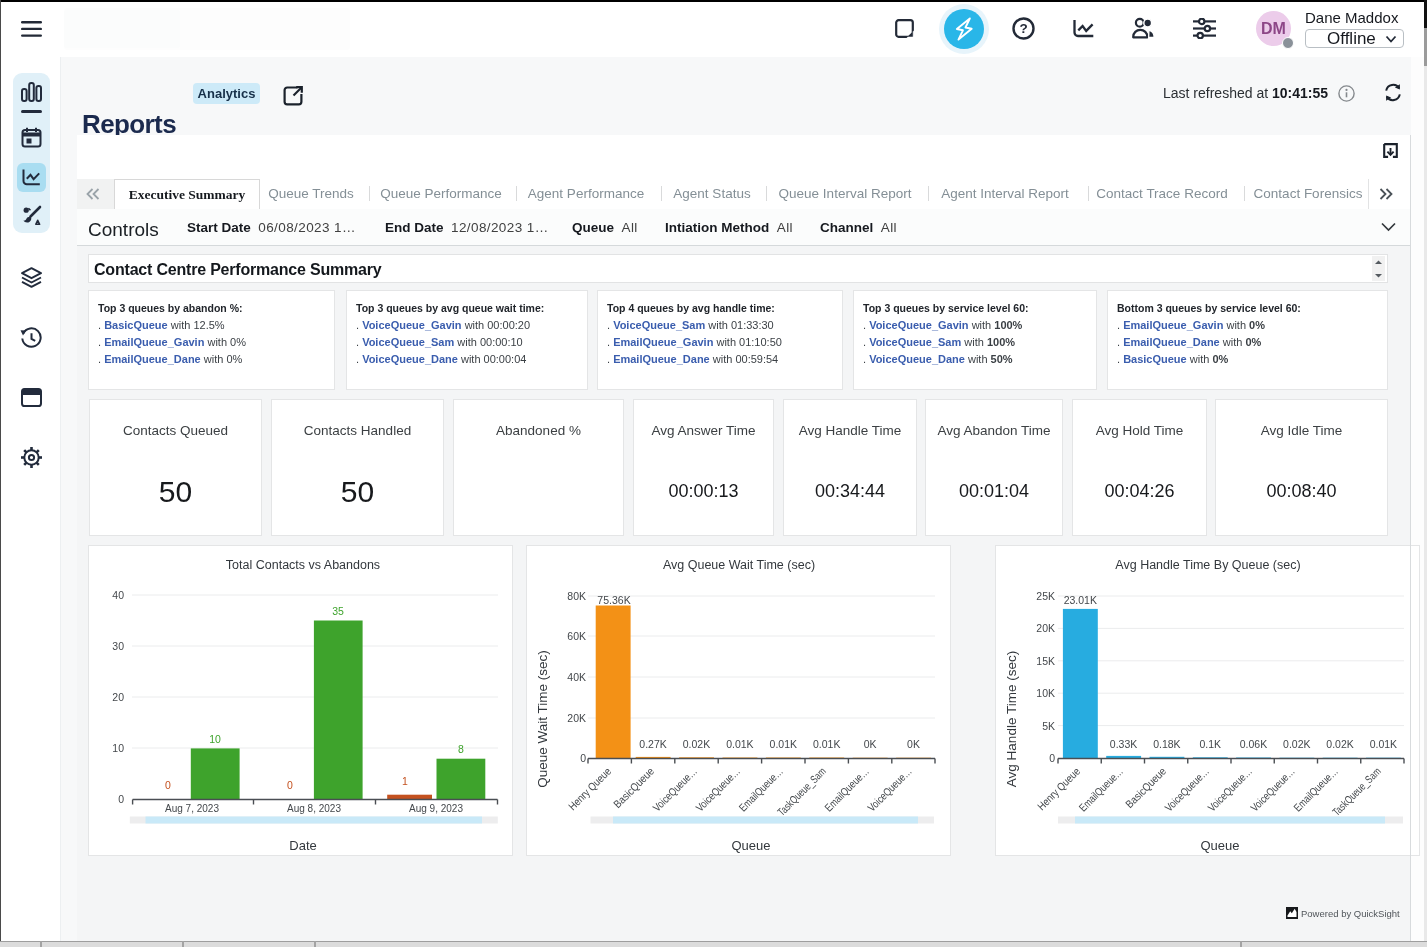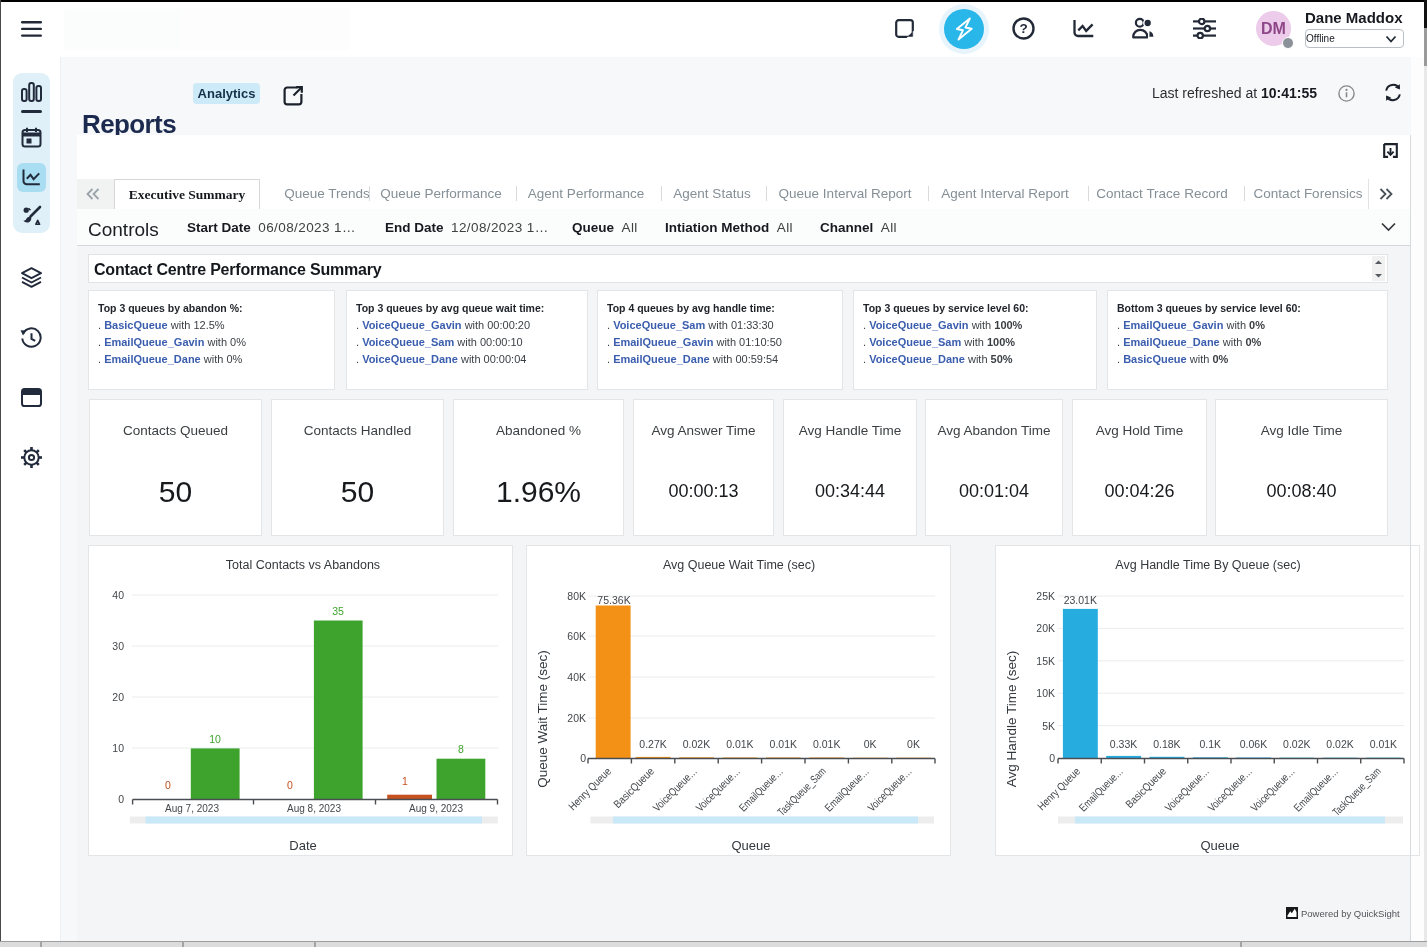--- a/index.html
+++ b/index.html
@@ -4,32 +4,32 @@
 <style>
   * { margin:0; padding:0; box-sizing:border-box; }
   html,body { width:1427px; height:947px; overflow:hidden; }
   body { font-family:"Liberation Sans", sans-serif; background:#fff; position:relative; }
   .abs { position:absolute; }
   svg { display:block; }
   
   #topbar { left:0; top:0; width:1427px; height:57px; background:#fff; border-top:2px solid #000; }
   #faintlogo { left:64px; top:8px; width:286px; height:42px; background:#fdfdfd; border-radius:3px; }
   #faintlogo2 { left:64px; top:10px; width:116px; height:38px; background:#fbfcfc; border-radius:3px; }
-  #dm-name { left:1305px; top:9px; font-size:15px; font-weight:bold; color:#16191f; }
-  #offline { left:1305px; top:29px; width:99px; height:19px; border:1px solid #b9bfc4; border-radius:4px; background:#fff; font-size:10px; color:#16191f; padding-left:0; line-height:17px; }
+  #dm-name { left:1305px; top:9px; font-size:15px; font-weight:normal; color:#16191f; }
+  #offline { left:1305px; top:29px; width:99px; height:19px; border:1px solid #b9bfc4; border-radius:4px; background:#fff; font-size:17px; color:#16191f; padding-left:21px; line-height:17px; }
   
   #sidebar { left:0; top:57px; width:61px; height:884px; background:#fff; border-right:1px solid #eceff1; }
   #sbgroup { left:13px; top:73px; width:37px; height:160px; background:#e0f0f8; border-radius:9px; }
   #sbactive { left:17px; top:163px; width:29px; height:29px; background:#a9ddf1; border-radius:6px; }
   
   #main { left:61px; top:57px; width:1366px; height:884px; background:#f7f8f9; }
   #rightstrip { left:1411px; top:57px; width:13px; height:884px; background:#fdfdfd; }
   #reports { left:82px; top:79px; font-size:26px; font-weight:bold; color:#1b2a4e; letter-spacing:-0.6px;margin-top:30px; }
   #badge { left:193px; top:83px; width:67px; height:21px; background:#cdeaf8; border-radius:4px; font-size:13px; font-weight:bold; color:#173049; text-align:center; line-height:21px; }
-  #lastref { right:110px; top:85px; font-size:14px; color:#2b2f33; }
+  #lastref { right:99px; top:85px; font-size:14px; color:#2b2f33; }
   #lastref b { color:#16191f; }
   
   #dash { left:77px; top:135px; width:1333px; height:806px; background:#fff; }
   #sheet { left:77px; top:246px; width:1333px; height:695px; background:#f4f5f6; }
   
   #tabcapleft { left:77px; top:179px; width:37px; height:30px; background:#f1f2f2; }
   #activetab { left:114px; top:179px; width:146px; height:31px; background:#fff; border:1px solid #d8d8d8; border-bottom:none; font-size:13.5px; font-weight:bold; color:#15191e; text-align:center; line-height:30px;font-family:Liberation Serif, serif; }
   .tab { top:179px; height:30px; font-size:13.5px; color:#848f96; line-height:30px; white-space:nowrap; transform:translateX(-50%); }
   .tabsep { top:186px; width:1px; height:15px; background:#d9dadb; }
   
@@ -210,21 +210,21 @@
 <div id="dash" class="abs"></div>
 <div id="sheet" class="abs"></div>
 <svg class="abs" style="left:1383px;top:143px;" width="15" height="15" viewBox="0 0 15 15">
     <path d="M1.2 1.1 H13.8 V13.9 H9.9" fill="none" stroke="#1b222c" stroke-width="2.1"></path>
     <path d="M1.2 1.1 V13.9 H5.1" fill="none" stroke="#1b222c" stroke-width="2.1"></path>
     <path d="M7.5 5 V11" stroke="#1b222c" stroke-width="1.9"></path>
     <path d="M4.4 8.6 L7.5 11.8 L10.6 8.6" fill="none" stroke="#1b222c" stroke-width="1.9"></path>
   </svg>
 <div id="tabcapleft" class="abs"></div>
 <div id="activetab" class="abs">Executive Summary</div>
-<div class="abs tab" style="left:311px;margin-left:16px;">Queue Trends</div>
+<div class="abs tab" style="left:311px;">Queue Trends</div>
 <div class="abs tab" style="left:441px;">Queue Performance</div>
 <div class="abs tab" style="left:586px;">Agent Performance</div>
 <div class="abs tab" style="left:712px;">Agent Status</div>
 <div class="abs tab" style="left:845px;">Queue Interval Report</div>
 <div class="abs tab" style="left:1005px;">Agent Interval Report</div>
 <div class="abs tab" style="left:1162px;">Contact Trace Record</div>
 <div class="abs tab" style="left:1308px;">Contact Forensics</div>
 <div class="abs tabsep" style="left:369px;"></div>
 <div class="abs tabsep" style="left:516px;"></div>
 <div class="abs tabsep" style="left:661px;"></div>
@@ -296,21 +296,20 @@
 <div class="abs kcard" style="left:89px;width:173px;">
     <div class="lbl">Contacts Queued</div>
     <div class="big">50</div>
   </div>
 <div class="abs kcard" style="left:271px;width:173px;">
     <div class="lbl">Contacts Handled</div>
     <div class="big">50</div>
   </div>
 <div class="abs kcard" style="left:453px;width:171px;">
     <div class="lbl">Abandoned %</div>
-    <div class="big">1.96%</div>
   </div>
 <div class="abs kcard" style="left:633px;width:141px;">
     <div class="lbl">Avg Answer Time</div>
     <div class="sm">00:00:13</div>
   </div>
 <div class="abs kcard" style="left:783px;width:134px;">
     <div class="lbl">Avg Handle Time</div>
     <div class="sm">00:34:44</div>
   </div>
 <div class="abs kcard" style="left:925px;width:138px;">

